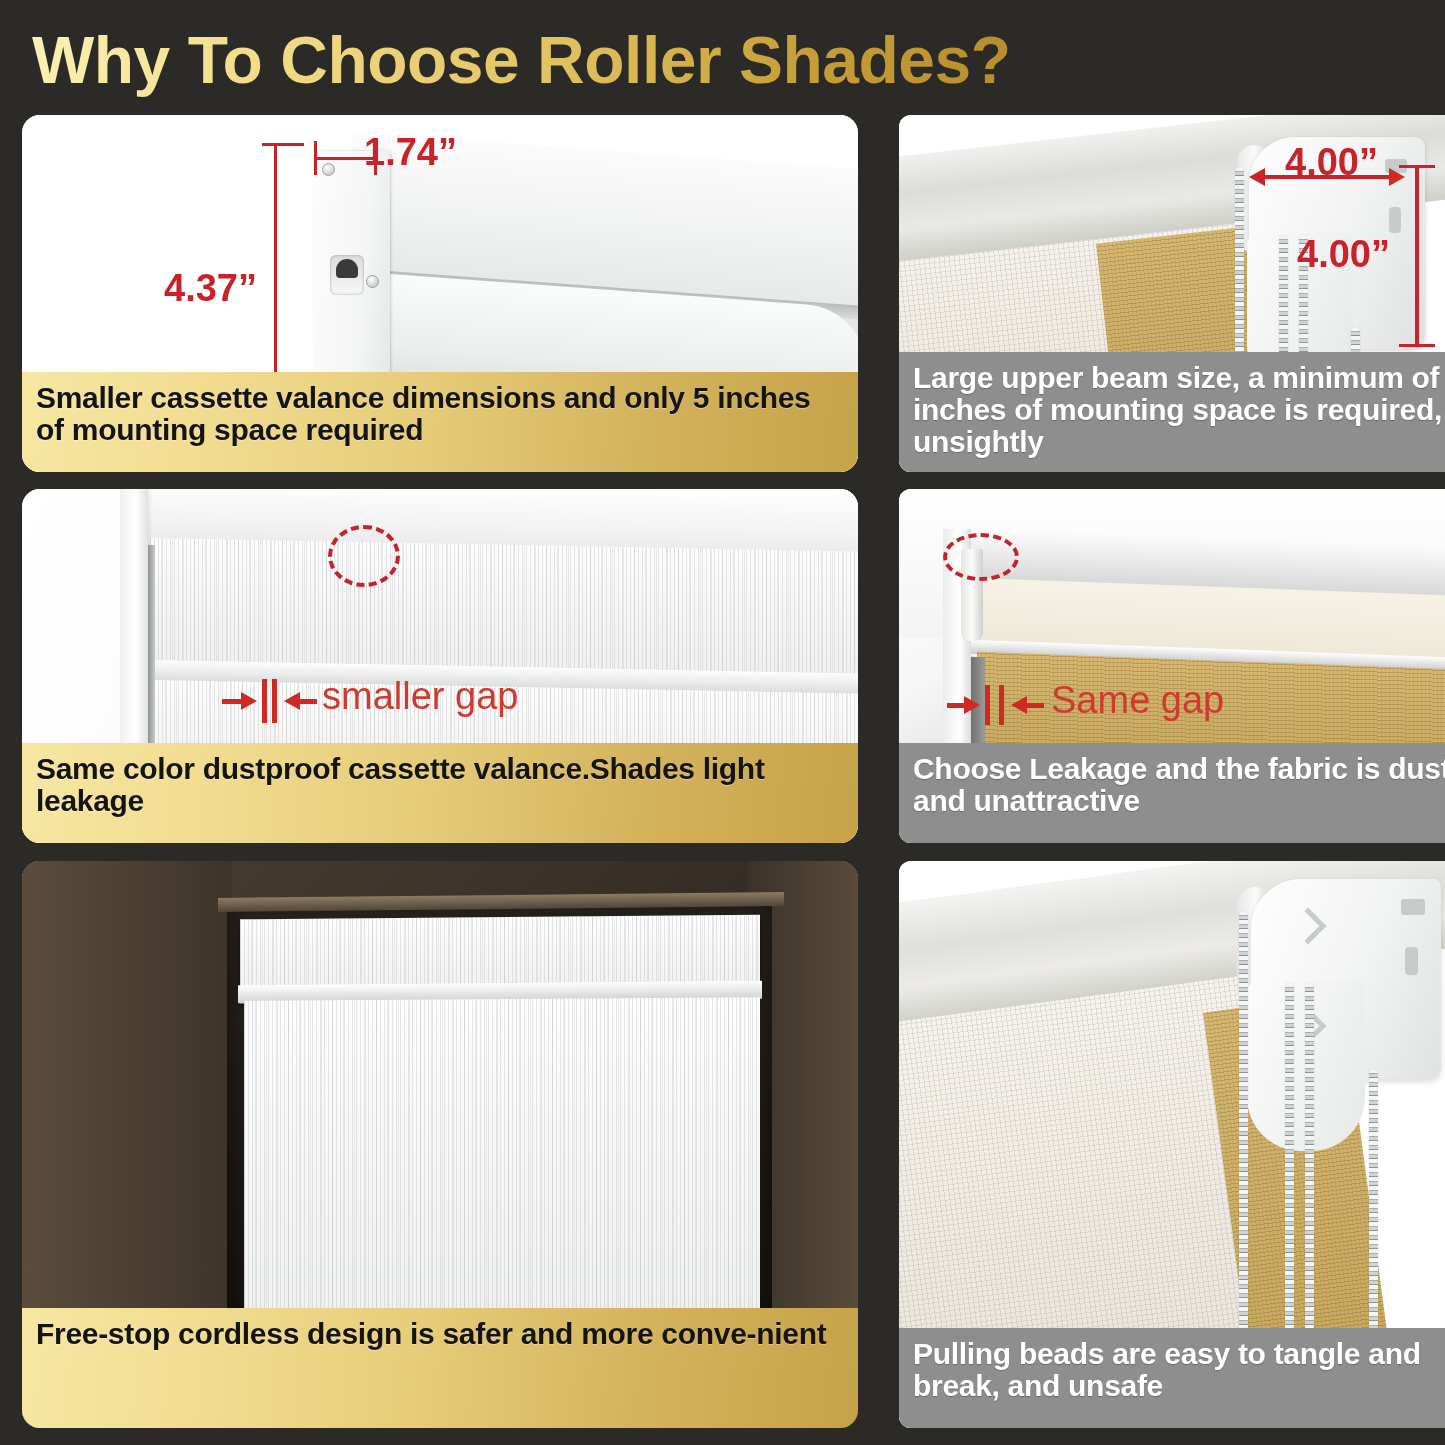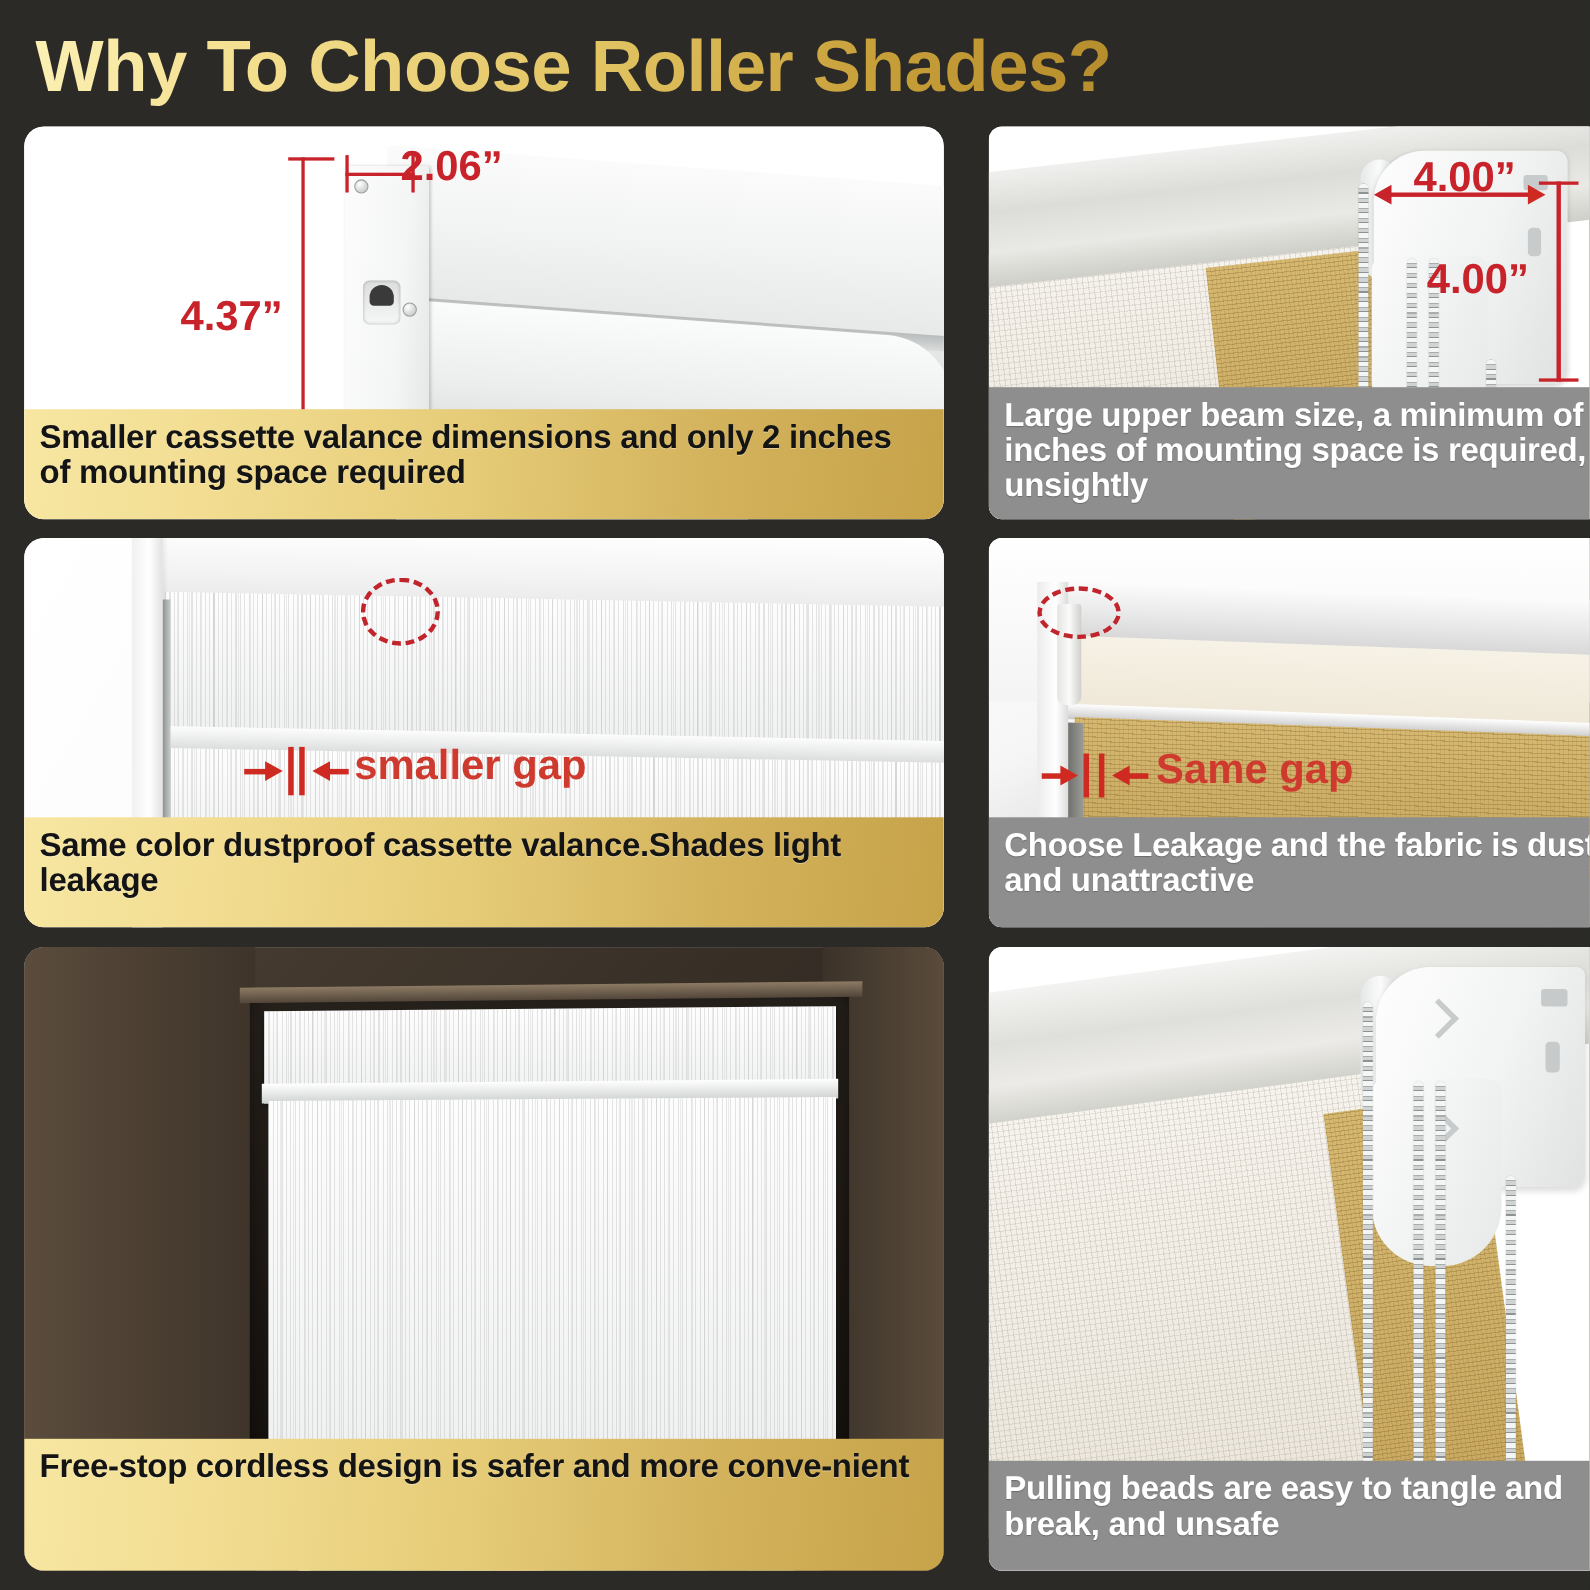--- a/index.html
+++ b/index.html
@@ -215,21 +215,21 @@
   }
   .p3-leftstrip {
     position:absolute; left:124px; top:56px; width:9px; height:258px;
     background:linear-gradient(90deg,#8c8f8f,#c6c9c9);
     transform:skewY(1.1deg);
   }
   .dashed-ellipse {
     position:absolute; border:4px dashed #c2242b; border-radius:50%;
   }
   .ann-red {
-    position:absolute; color:#cf3a2e; font-weight:bold;
+    position:absolute; color:#cf3a2e; font-weight:normal;
     font-family:"Liberation Sans", sans-serif; white-space:nowrap;
   }
   .arrow-r, .arrow-l {
     position:absolute; width:0; height:0;
     border-top:9px solid transparent; border-bottom:9px solid transparent;
   }
   .arrow-r { border-left:16px solid #cf2a22; }
   .arrow-l { border-right:16px solid #cf2a22; }
   .arrow-stem { position:absolute; height:5px; background:#cf2a22; }
   .gapbar { position:absolute; width:5px; background:#cf2a22; }
@@ -399,29 +399,29 @@
 
     <div class="p1-plate"></div>
     <div class="p1-screw" style="left:300px; top:48px;"></div>
     <div class="p1-screw" style="left:344px; top:160px;"></div>
     <div class="p1-clip"></div>
     <div class="p1-bot-clip"></div>
 
     <div class="tick" style="left:292px; top:26px; width:3px; height:34px;"></div>
     <div class="tick" style="left:352px; top:26px; width:3px; height:34px;"></div>
     <div class="dim-line" style="left:292px; top:42px; width:63px; height:3px;"></div>
-    <div class="dim-txt" style="left:342px; top:16px; font-size:38px;">2.06”</div>
+    <div class="dim-txt" style="left:342px; top:16px; font-size:38px;">1.74”</div>
 
     <div class="dim-line" style="left:252px; top:28px; width:3px; height:308px;"></div>
     <div class="tick" style="left:240px; top:28px; width:42px; height:3px;"></div>
     <div class="tick" style="left:240px; top:333px; width:42px; height:3px;"></div>
     <div class="dim-txt" style="left:142px; top:152px; font-size:38px;">4.37”</div>
   </div>
 
-  <div class="cap gold h2">Smaller cassette valance dimensions and only 2 inches of mounting space required</div>
+  <div class="cap gold h2">Smaller cassette valance dimensions and only 5 inches of mounting space required</div>
 </div>
 
 <div class="panel right row1">
   <div class="photo">
     <div class="p2-bg"></div>
 
     <div class="p2-fab fab-screen"></div>
     <div class="p2-fab2 fab-tan"></div>
     <div class="p2-roll fab-screen"></div>
 

